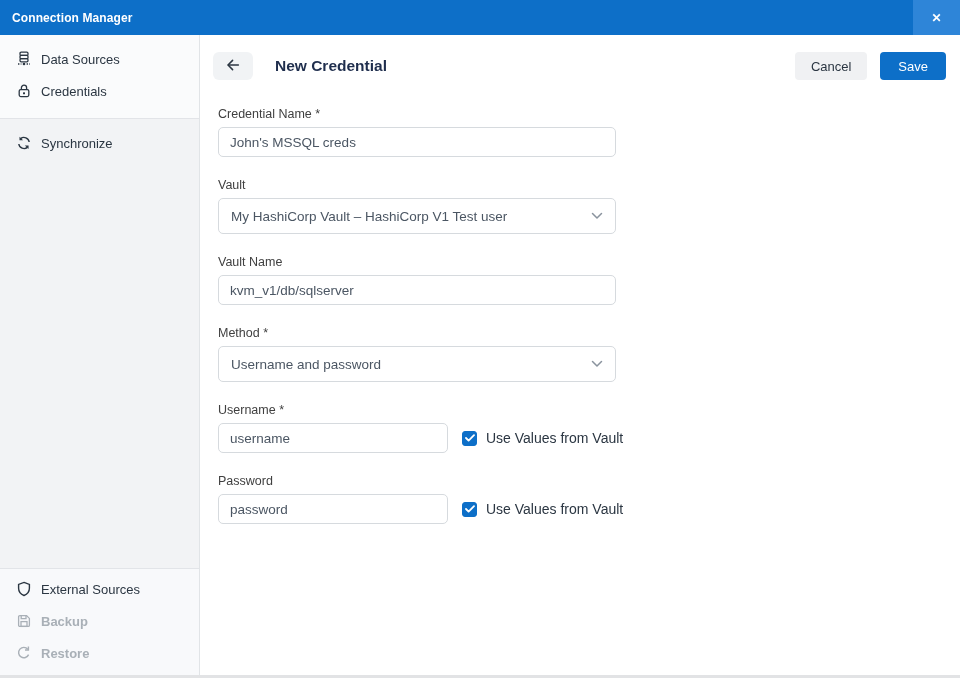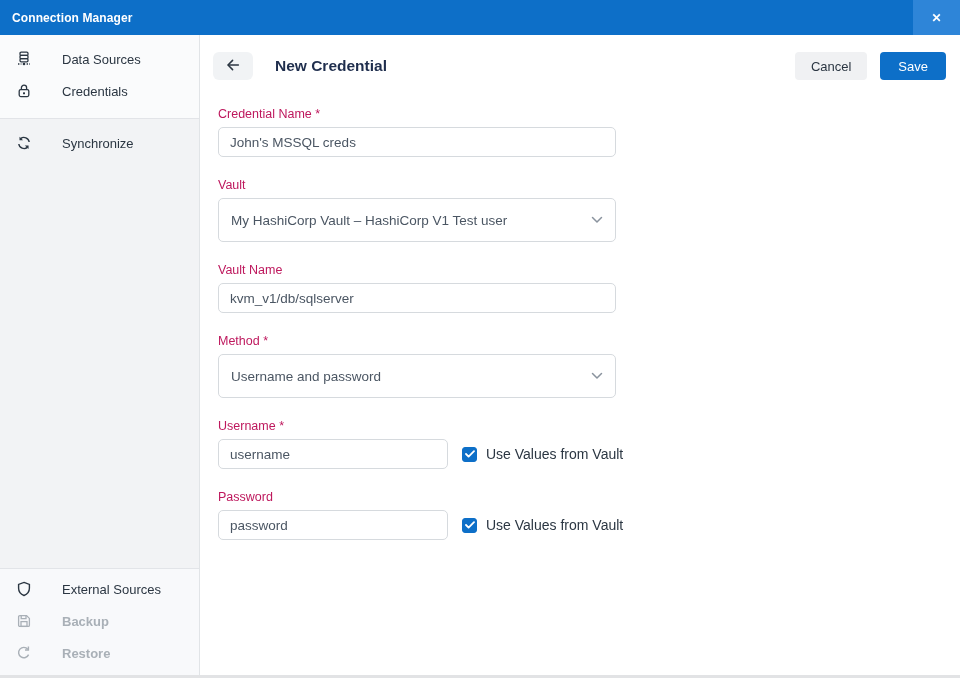--- a/index.html
+++ b/index.html
@@ -56,21 +56,21 @@
   .sidebar-mid { padding: 8px 0; }
   .sidebar-spacer { flex: 1; }
   .sidebar-bottom {
     background: #f8f9fb;
     border-top: 1px solid #e2e4e8;
     padding: 4px 0 6px 0;
   }
   .side-item {
     height: 32px;
     display: flex; align-items: center;
-    padding: 0 16px; gap: 30px;
+    padding: 0 16px; gap: 9px;
     font-size: 13px; color: #2b3642;
     cursor: pointer; white-space: nowrap;
   }
   .side-item[data-disabled="true"] { color: #a9b0b7; cursor: default; font-weight: bold; }
   .side-item svg { flex: 0 0 auto; display: block; }
 
   
   .content {
     flex: 1; background: #ffffff;
     padding: 17px 14px 0 13px;
@@ -94,34 +94,34 @@
     cursor: pointer; display: flex; align-items: center;
   }
   .btn-cancel { background: #f0f1f3; color: #2b3642; padding: 0 16px; }
   .btn-save { background: #0d6fc8; color: #ffffff; padding: 0 18px; }
 
   
   .form { margin: 27px 0 0 5px; }
   .field-group { margin-bottom: 20px; }
   .field-label {
     display: block;
-    font-size: 12.5px; color: #be185d;
+    font-size: 12.5px; color: #404040;
     margin-bottom: 6px;
     margin-top: 21px;
   }
   .text-input {
     width: 398px; height: 30px;
     border: 1px solid #d6dade; border-radius: 5px;
     padding: 0 11px;
     font-size: 13.5px; color: #4b5663;
     font-family: Liberation Sans, sans-serif;
     background: #ffffff; outline: none;
   }
   .select-box {
-    width: 398px; height: 44px;
+    width: 398px; height: 36px;
     border: 1px solid #d6dade; border-radius: 5px;
     padding: 0 12px;
     display: flex; align-items: center;
     font-size: 13.5px; color: #4b5663;
     background: #ffffff; cursor: pointer;
   }
   .select-box .chevron { margin-left: auto; color: #8a939e; display: flex; }
   .inline-row { display: flex; align-items: center; }
   .inline-row .text-input { width: 230px; }
   .checkbox-group {

